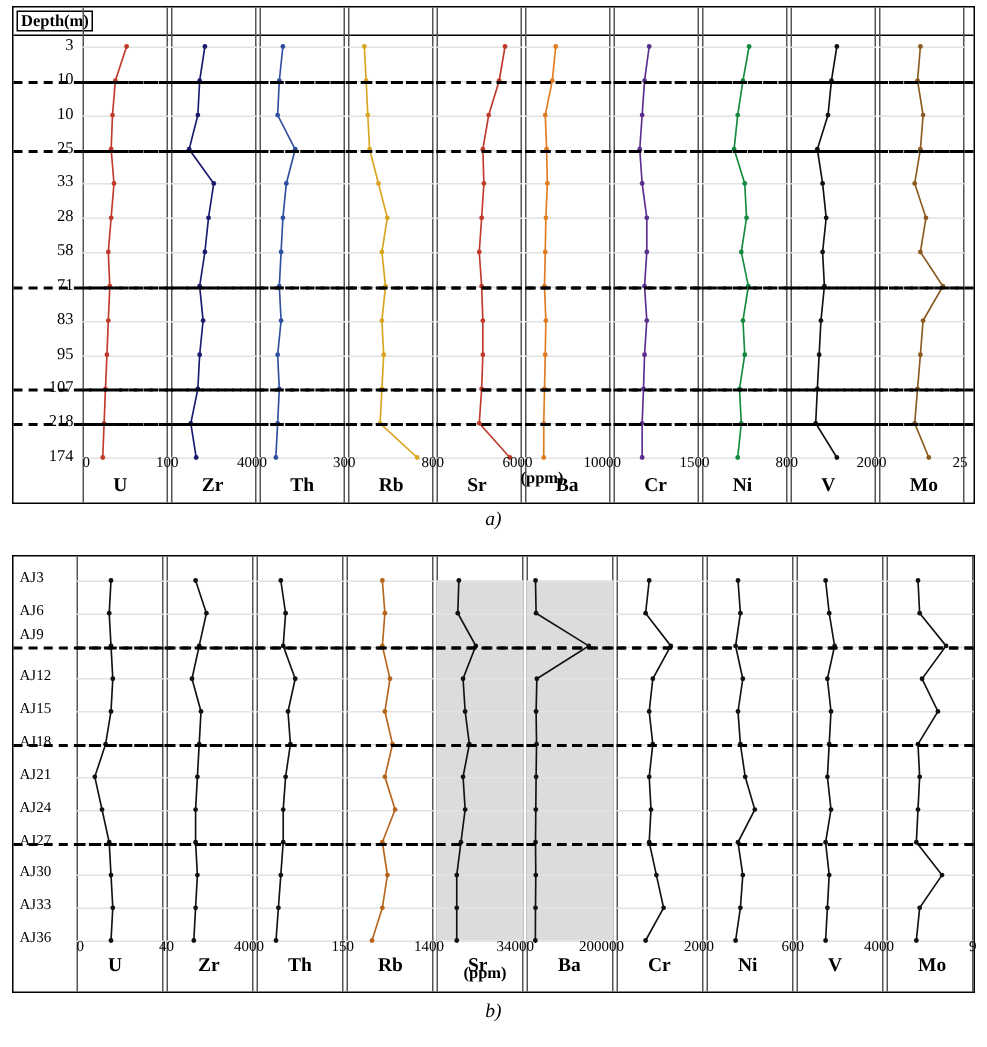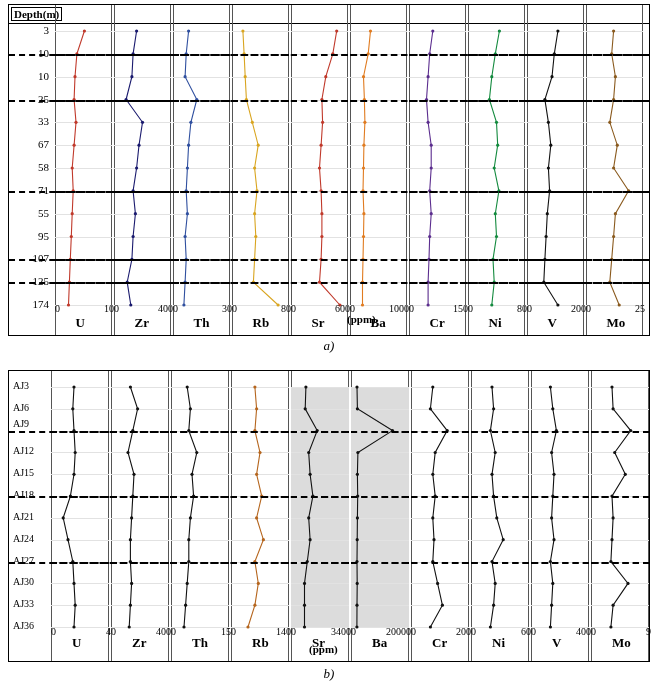--- a/index.html
+++ b/index.html
@@ -445,27 +445,27 @@
           <div class="axis-label" style="left: 20.5px; top: 310px;">Mo</div>
           <div class="axis-min" style="left: 0px; top: 298px;">0</div>
           <div class="axis-max" style="right: -2px; top: 298px;">25</div>
         </div>
         <div class="ppm" style="left: 338px; top: 308px;">(ppm)</div>
         <div class="depth-tick" style="top: 19px; left: 0px; width: 40px;">3</div>
         <div class="depth-tick" style="top: 41.8333px; left: 0px; width: 40px;">10</div>
         <div class="depth-tick" style="top: 64.6667px; left: 0px; width: 40px;">10</div>
         <div class="depth-tick" style="top: 87.5px; left: 0px; width: 40px;">25</div>
         <div class="depth-tick" style="top: 110.333px; left: 0px; width: 40px;">33</div>
-        <div class="depth-tick" style="top: 133.167px; left: 0px; width: 40px;">67</div>
+        <div class="depth-tick" style="top: 133.167px; left: 0px; width: 40px;">28</div>
         <div class="depth-tick" style="top: 156px; left: 0px; width: 40px;">58</div>
         <div class="depth-tick" style="top: 178.833px; left: 0px; width: 40px;">71</div>
-        <div class="depth-tick" style="top: 201.667px; left: 0px; width: 40px;">55</div>
+        <div class="depth-tick" style="top: 201.667px; left: 0px; width: 40px;">83</div>
         <div class="depth-tick" style="top: 224.5px; left: 0px; width: 40px;">95</div>
         <div class="depth-tick" style="top: 247.333px; left: 0px; width: 40px;">107</div>
-        <div class="depth-tick" style="top: 270.167px; left: 0px; width: 40px;">125</div>
+        <div class="depth-tick" style="top: 270.167px; left: 0px; width: 40px;">218</div>
         <div class="depth-tick" style="top: 293px; left: 0px; width: 40px;">174</div>
         <div class="marker-line" style="top: 48.8333px; left: 0px; right: 0px;"></div>
         <div class="marker-line" style="top: 94.5px; left: 0px; right: 0px;"></div>
         <div class="marker-line" style="top: 185.833px; left: 0px; right: 0px;"></div>
         <div class="marker-line" style="top: 254.333px; left: 0px; right: 0px;"></div>
         <div class="marker-line" style="top: 277.167px; left: 0px; right: 0px;"></div>
       </div>
   </div>
   <div class="panel-caption" id="caption-a">a)</div>
 

